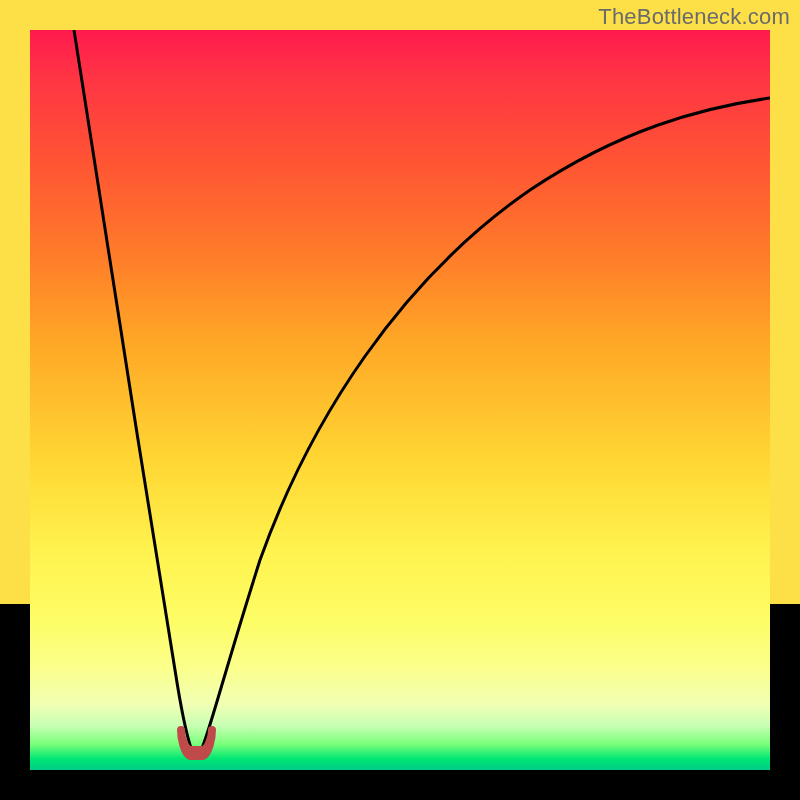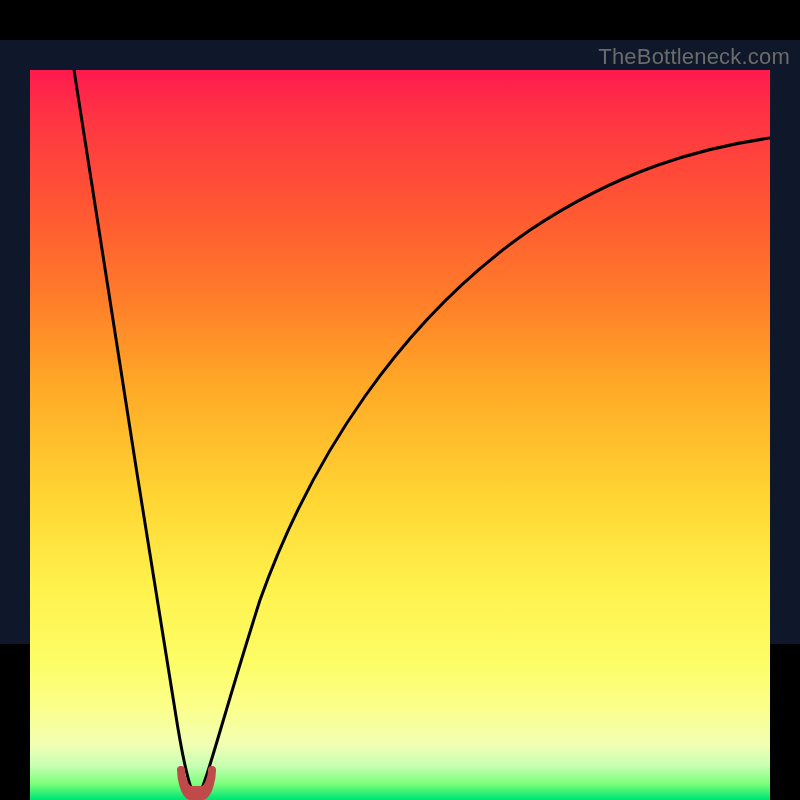--- a/index.html
+++ b/index.html
@@ -10,22 +10,21 @@
     background: #000;
     overflow: hidden;
     font-family: Arial, Helvetica, sans-serif;
   }
   .frame {
     position: absolute;
     left: 0;
     top: 0;
     width: 800px;
     height: 604px;
-    background: #0f172a;
-    margin-top: 40px;
+    background: #fde047;
   }
   .plot {
     position: absolute;
     left: 30px;
     top: 30px;
     width: 740px;
     height: 740px;
     background: linear-gradient(to bottom,
       #ff1a4d 0%,
       #ff3344 6%,

